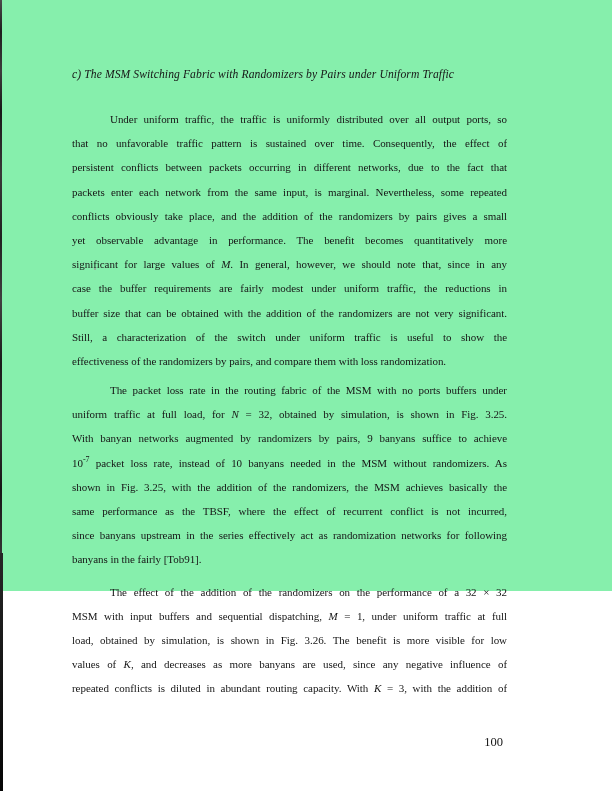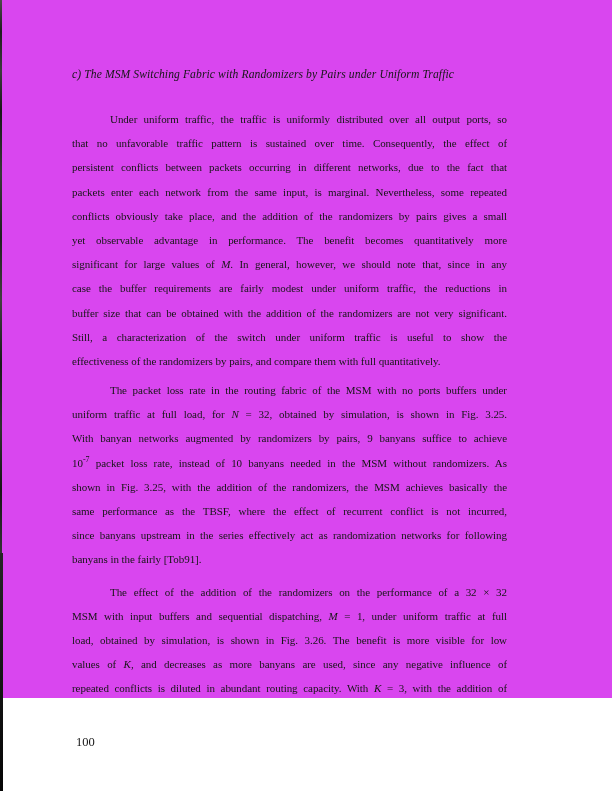--- a/index.html
+++ b/index.html
@@ -3,22 +3,22 @@
 <meta charset="utf-8">
 <style>
   html, body { margin: 0; padding: 0; }
   body {
     width: 612px; height: 791px;
     background: #ffffff;
     overflow: hidden;
   }
   .page {
     position: relative;
-    width: 612px; height: 698px;
-    background: #d946ef;
+    width: 612px; height: 591px;
+    background: #86efac;
     font-family: "Liberation Serif", "DejaVu Serif", serif;
     color: #161616;
   }
   .scan-edge {
     position: absolute; left: 0; top: 0;
     width: 2px; height: 791px;
     background: linear-gradient(180deg,
       #4a4a4a 0%, #1e1e1e 4%, #3c3c3c 9%, #181818 14%,
       #383838 22%, #202020 30%, #404040 38%, #1a1a1a 46%,
       #303030 54%, #161616 62%, #343434 70%, #101010 78%,
@@ -58,22 +58,22 @@
   }
   .line.lastline { text-align-last: left; }
   .line.indent { text-indent: 38px; }
   .var { font-style: italic; }
   .sup {
     font-size: 8px;
     position: relative; top: -4.5px;
     letter-spacing: 0;
   }
   .page-number {
-    position: absolute; left: 76px; top: 735px;
-    width: 448px; text-align: left;
+    position: absolute; left: 55px; top: 735px;
+    width: 448px; text-align: right;
     font-size: 12.5px;
   }
 </style>
 </head>
 <body>
 
 <div class="page">
   <div class="scan-edge"></div>
   <div class="scan-edge-wide"></div>
   <div class="speck"></div>
@@ -85,21 +85,21 @@
         <div class="line indent">Under uniform traffic, the traffic is uniformly distributed over all output ports, so</div>
         <div class="line">that no unfavorable traffic pattern is sustained over time. Consequently, the effect of</div>
         <div class="line">persistent conflicts between packets occurring in different networks, due to the fact that</div>
         <div class="line">packets enter each network from the same input, is marginal. Nevertheless, some repeated</div>
         <div class="line">conflicts obviously take place, and the addition of the randomizers by pairs gives a small</div>
         <div class="line">yet observable advantage in performance. The benefit becomes quantitatively more</div>
         <div class="line">significant for large values of <span class="var">M</span>. In general, however, we should note that, since in any</div>
         <div class="line">case the buffer requirements are fairly modest under uniform traffic, the reductions in</div>
         <div class="line">buffer size that can be obtained with the addition of the randomizers are not very significant.</div>
         <div class="line">Still, a characterization of the switch under uniform traffic is useful to show the</div>
-        <div class="line lastline">effectiveness of the randomizers by pairs, and compare them with full quantitatively.</div>
+        <div class="line lastline">effectiveness of the randomizers by pairs, and compare them with loss randomization.</div>
       </div>
     <div class="paragraph gap-sm">
         <div class="line indent">The packet loss rate in the routing fabric of the MSM with no ports buffers under</div>
         <div class="line">uniform traffic at full load, for <span class="var">N</span> = 32, obtained by simulation, is shown in Fig. 3.25.</div>
         <div class="line">With banyan networks augmented by randomizers by pairs, 9 banyans suffice to achieve</div>
         <div class="line">10<span class="sup">-7</span> packet loss rate, instead of 10 banyans needed in the MSM without randomizers. As</div>
         <div class="line">shown in Fig. 3.25, with the addition of the randomizers, the MSM achieves basically the</div>
         <div class="line">same performance as the TBSF, where the effect of recurrent conflict is not incurred,</div>
         <div class="line">since banyans upstream in the series effectively act as randomization networks for following</div>
         <div class="line lastline">banyans in the fairly [Tob91].</div>

